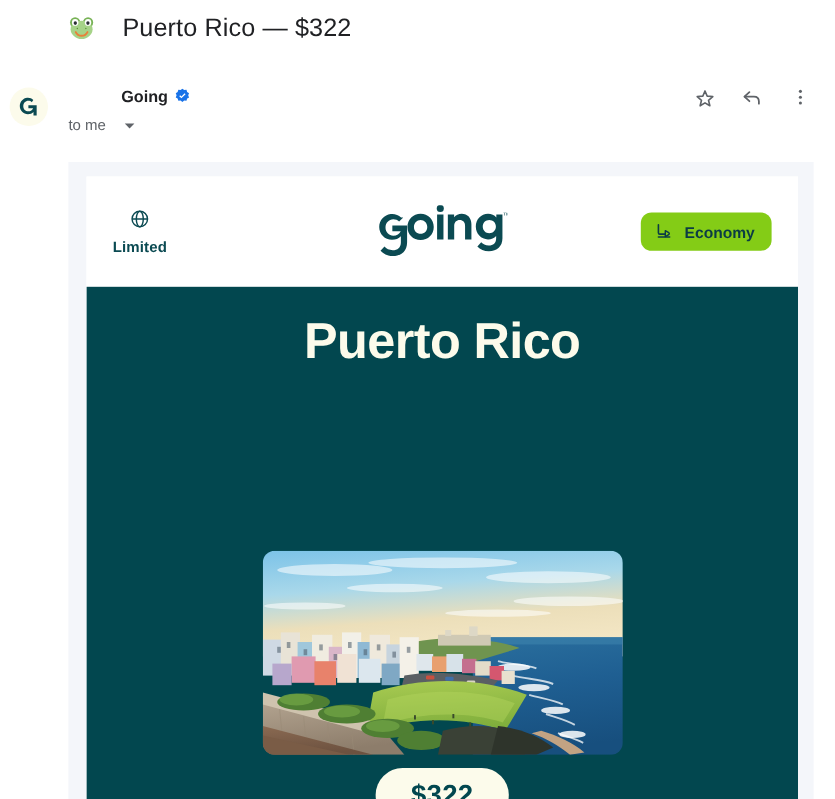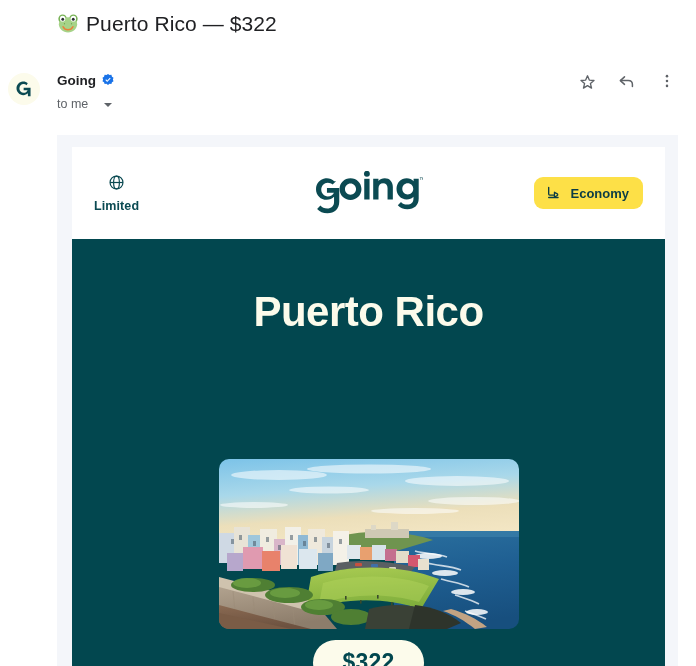--- a/index.html
+++ b/index.html
@@ -15,21 +15,21 @@
     position: relative;
   }
 
   
   .subject-row {
     position: absolute;
     left: 57px;
     top: 12px;
     display: flex;
     align-items: center;
-    gap: 7px;
+    gap: 23px;
   }
   .subject-emoji {
     font-size: 21px;
     line-height: 1;
     display: block;
   }
   .emoji-frog {
     width: 22px;
     height: 22px;
     display: block;
@@ -60,20 +60,21 @@
   .sender-block {
     position: absolute;
     left: 57px;
     top: 71px;
   }
   .sender-line {
     display: flex;
     align-items: center;
     gap: 5px;
     height: 18px;
+    margin-left: 44px;
   }
   .sender-name {
     font-size: 13.5px;
     font-weight: bold;
     color: #202124;
   }
   .verified-badge {
     width: 14px;
     height: 14px;
     display: block;
@@ -171,21 +172,21 @@
     transform: translate(-50%, -50%);
     display: flex;
     align-items: flex-start;
   }
   .brand-logo svg { display: block; }
   .cabin-badge {
     position: absolute;
     right: 22px;
     top: 50%;
     transform: translateY(-50%);
-    background: #fde047;
+    background: #84cc16;
     border-radius: 9px;
     height: 32px;
     display: flex;
     align-items: center;
     gap: 8px;
     padding: 0 14px 0 11px;
     box-sizing: border-box;
     justify-content: flex-end;
   }
   .cabin-label {
@@ -199,21 +200,21 @@
     background: #02474f;
     height: 427px;
     position: relative;
   }
   .hero-title {
     text-align: center;
     color: #fcfbeb;
     font-size: 42px;
     font-weight: bold;
     letter-spacing: -0.5px;
-    padding-top: 52px;
+    padding-top: 24px;
     margin: 0;
     line-height: 1;
   }
 
   
   .destination-photo {
     position: absolute;
     left: 50%;
     transform: translateX(-50%);
     top: 220px;

